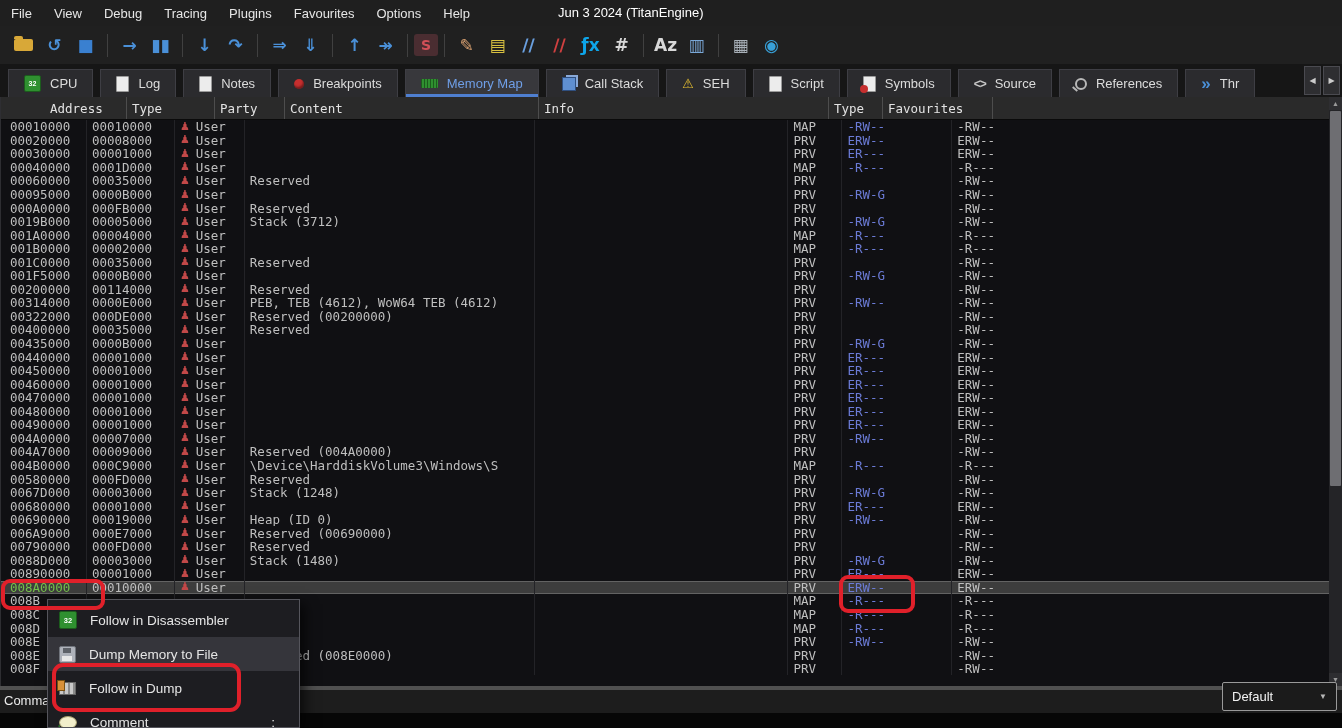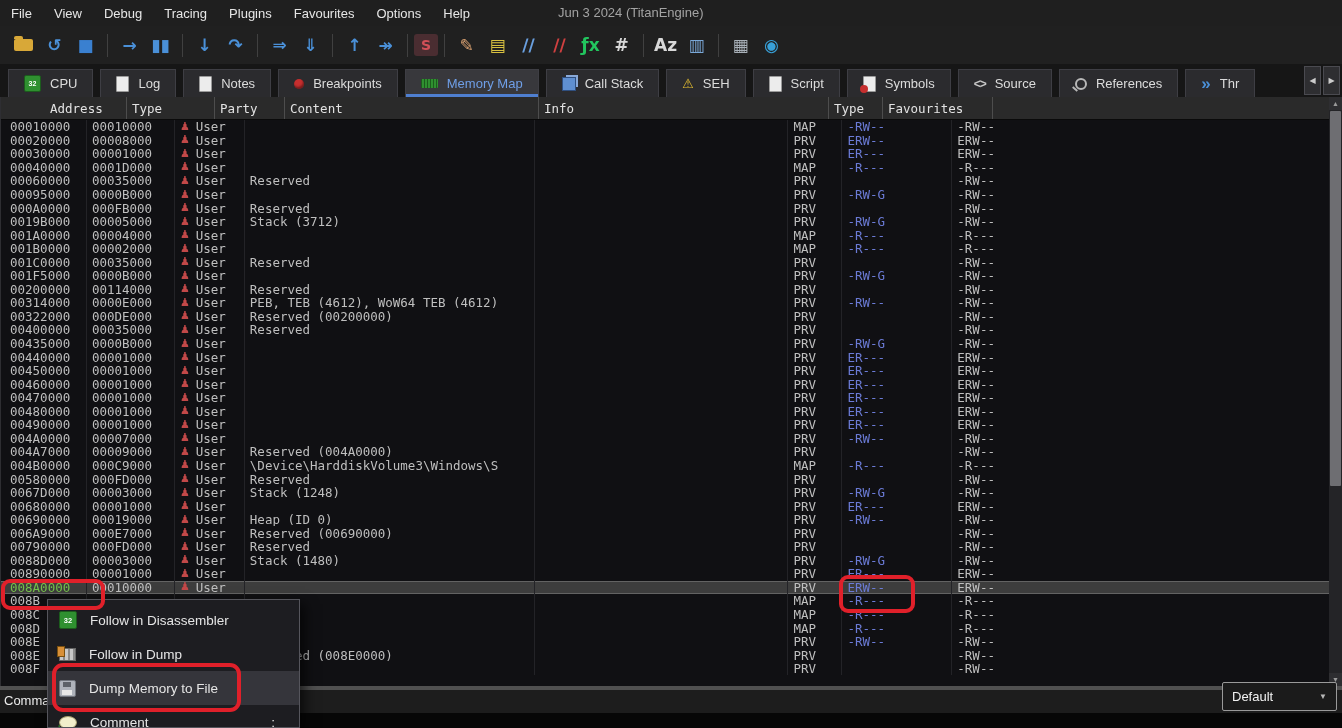--- a/index.html
+++ b/index.html
@@ -2,21 +2,21 @@
 <html><head>
 <meta charset="utf-8">
 <style>
   html,body{margin:0;padding:0;background:#0c0c0c;}
   #root{position:relative;width:1342px;height:728px;background:#141414;overflow:hidden;
         font-family:"Liberation Sans",sans-serif;-webkit-font-smoothing:antialiased;}
   
   #menubar{position:absolute;left:0;top:0;width:100%;height:26px;background:#1f1f1f;
            display:flex;align-items:center;color:#e6e6e6;font-size:13px;z-index:5;}
   .mi{padding:0 11px;height:100%;display:flex;align-items:center;cursor:default;}
-  .build-title{color:#a3a3a3;margin-left:8px;}
+  .build-title{color:#ffffff;margin-left:8px;}
   
   #toolbar{position:absolute;left:0;top:26px;width:100%;height:38px;background:#202020;
            display:flex;align-items:center;padding-left:8px;box-sizing:border-box;z-index:5;}
   .tb-icon{width:31px;height:28px;display:flex;align-items:center;justify-content:center;
            font-family:"DejaVu Sans",sans-serif;font-size:17px;font-weight:bold;}
   .tb-sep{width:1px;height:23px;background:#404040;margin:0 6px;}
   .folder{width:19px;height:12px;background:#d8a838;border-radius:2px;position:relative;display:inline-block;}
   .folder::before{content:"";position:absolute;top:-3px;left:0;width:9px;height:3px;background:#d8a838;border-radius:2px 2px 0 0;}
   .skipbox{background:#4a2d31;border-radius:3px;width:24px;height:22px;font-size:14px;}
   
@@ -161,21 +161,21 @@
       <span class="tb-icon">
         <span style="color: rgb(216, 192, 64);">▤</span>
       </span>
       <span class="tb-icon">
         <span style="color: rgb(106, 160, 224);">∕∕</span>
       </span>
       <span class="tb-icon">
         <span style="color: rgb(208, 64, 64);">∕∕</span>
       </span>
       <span class="tb-icon">
-        <span style="color: #22c55e;">ƒx</span>
+        <span style="color: #0ea5e9;">ƒx</span>
       </span>
       <span class="tb-icon">
         <span style="color: rgb(216, 216, 216);">#</span>
       </span>
       <span class="tb-sep"></span>
       <span class="tb-icon">
         <span style="color: rgb(216, 216, 216);">Az</span>
       </span>
       <span class="tb-icon">
         <span style="color: rgb(122, 168, 216);">▥</span>
@@ -314,27 +314,27 @@
     <span>Default</span>
     <span class="arrow">▼</span>
   </div>
   <div id="bottomstrip"></div>
 
   <div id="cmenu">
       <div class="cm-item">
         <span class="mi-chip">32</span>
         <span>Follow in Disassembler</span>
       </div>
+      <div class="cm-item hover">
+        <span class="mi-floppy"></span>
+        <span>Dump Memory to File</span>
+      </div>
       <div class="cm-item">
         <span class="mi-dump"></span>
         <span>Follow in Dump</span>
-      </div>
-      <div class="cm-item hover">
-        <span class="mi-floppy"></span>
-        <span>Dump Memory to File</span>
       </div>
       <div class="cm-item">
         <span class="mi-bubble"></span>
         <span>Comment</span>
         <span class="cm-shortcut">;</span>
       </div>
     </div>
 
   <div class="ann" id="ann-addr"></div>
   <div class="ann" id="ann-prot"></div>

